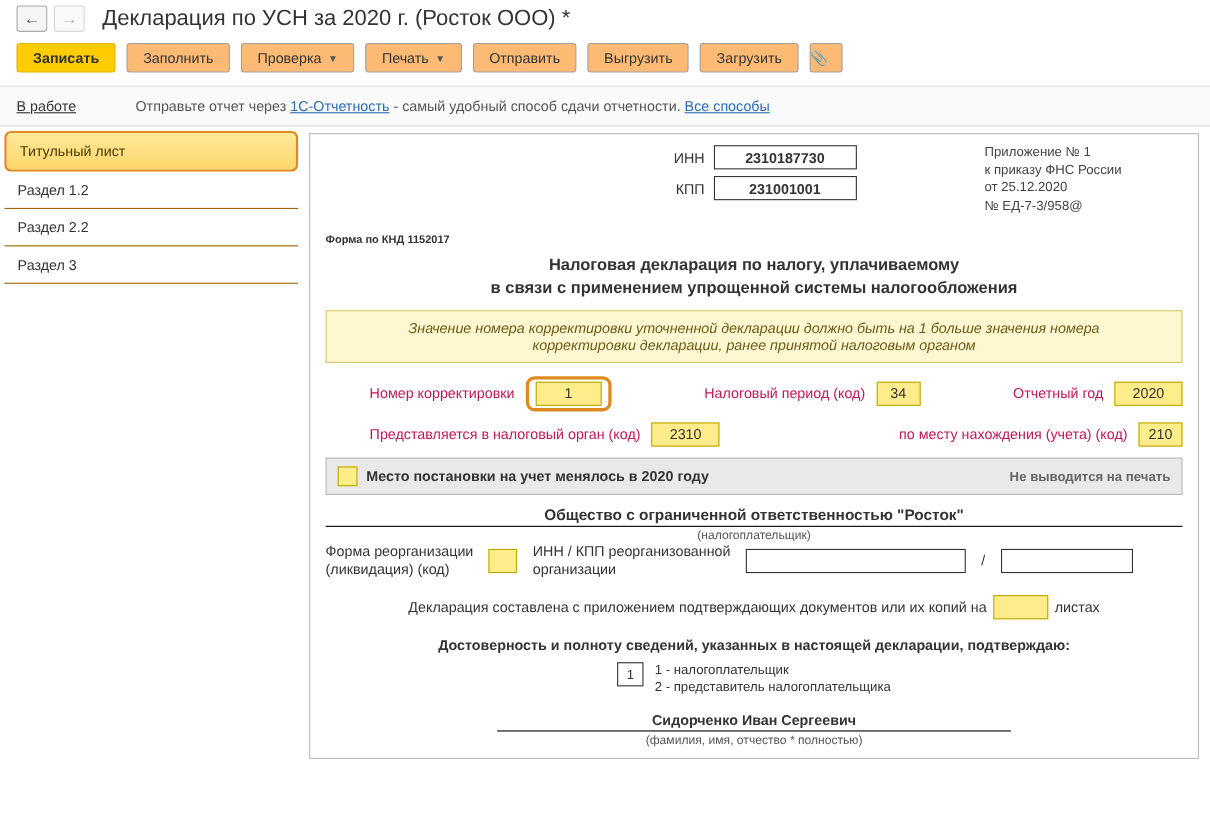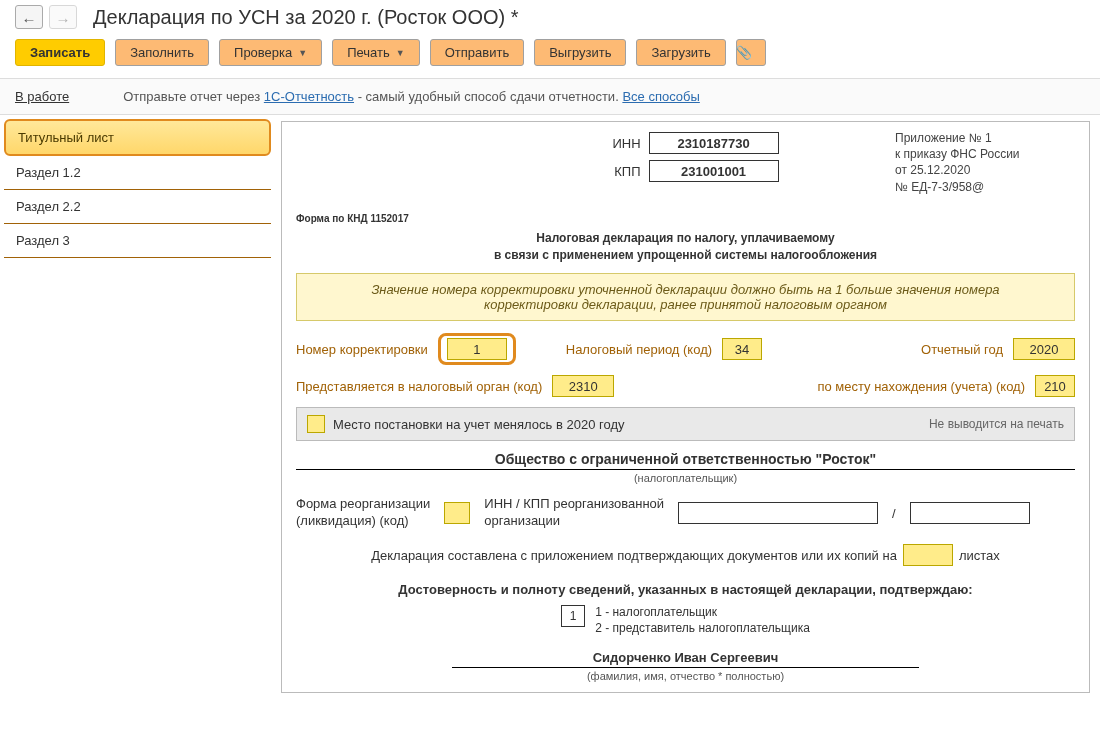--- a/index.html
+++ b/index.html
@@ -98,57 +98,58 @@
   .id-box {
     border:1px solid #333; width:130px; height:22px;
     display:flex; align-items:center; justify-content:center;
     font-weight:bold; background:#fff;
   }
   .appx {
     font-size:12px; color:#444; line-height:1.35; text-align:left;
     width:180px;
   }
   .form-code { font-size:10px; font-weight:bold; margin: 18px 0 6px 0; }
-  .decl-title { text-align:center; font-size:12px; font-weight:bold; line-height:1.4; margin-bottom:10px; }
+  .decl-title { text-align:center; font-size:15px; font-weight:bold; line-height:1.4; margin-bottom:10px; }
   .warn-box {
     border:1px solid #d6c96a;
     background:#fff7cf;
     color:#6b5a18;
     font-style:italic;
     padding:8px 12px;
     text-align:center;
     font-size:13px;
     margin-bottom:12px;
   }
   .field-row { display:flex; align-items:center; gap:10px; margin-bottom:10px; flex-wrap:wrap;}
-  .field-row .lbl { font-size:13px; color:#a16207;}
+  .field-row .lbl { font-size:13px; color:#be185d;margin-left:40px;}
   .ybox {
     border:1px solid #bba700;
     background:#ffec8a;
     height:22px; display:flex; align-items:center; justify-content:center;
     font-size:13px; min-width:40px; padding:0 8px;
   }
   .ybox-wide { min-width:62px; }
   .highlight-wrap {
     border:3px solid #e08a1e; border-radius:8px; padding:2px 6px;
     display:inline-flex;
   }
   .highlight-wrap .ybox { min-width:60px; }
   .gray-row {
     background:#e9e9e9; border:1px solid #bbb;
     padding:7px 10px; display:flex; align-items:center; justify-content:space-between;
     margin: 10px 0;
+    font-weight: bold;
   }
   .gray-row .chk { width:18px; height:18px; border:1px solid #bba700; background:#ffec8a; margin-right:8px;}
   .gray-row .left { display:flex; align-items:center;}
   .gray-row .right { font-size:12px; color:#666;}
   .org-name { text-align:center; font-weight:bold; font-size:14px; margin-top:8px;}
   .org-sub  { text-align:center; font-size:11px; color:#555; margin-top:2px;}
   .divider { border-bottom:1px solid #000; margin-top:2px;}
-  .row-reorg { display:flex; align-items:center; gap:14px; margin-top:12px;}
+  .row-reorg { display:flex; align-items:center; gap:14px; margin-top:0;}
   .row-reorg .slim-lbl { font-size:13px; color:#333; line-height:1.3;}
   .inp {
     border:1px solid #333; height:22px; background:#fff; min-width:120px;
   }
   .inp.wide { min-width:200px; }
   .center-row { display:flex; justify-content:center; align-items:center; gap:8px; margin-top:14px;}
   .chart-line { display:flex; align-items:center; justify-content:center; gap:6px; margin-top:14px; flex-wrap:wrap;}
   .conf-title { text-align:center; font-weight:bold; font-size:13px; margin-top:16px;}
   .conf-row { display:flex; justify-content:center; align-items:flex-start; gap:10px; margin-top:8px;}
   .conf-box { border:1px solid #333; width:24px; height:22px; display:flex; align-items:center; justify-content:center; font-size:12px;}

